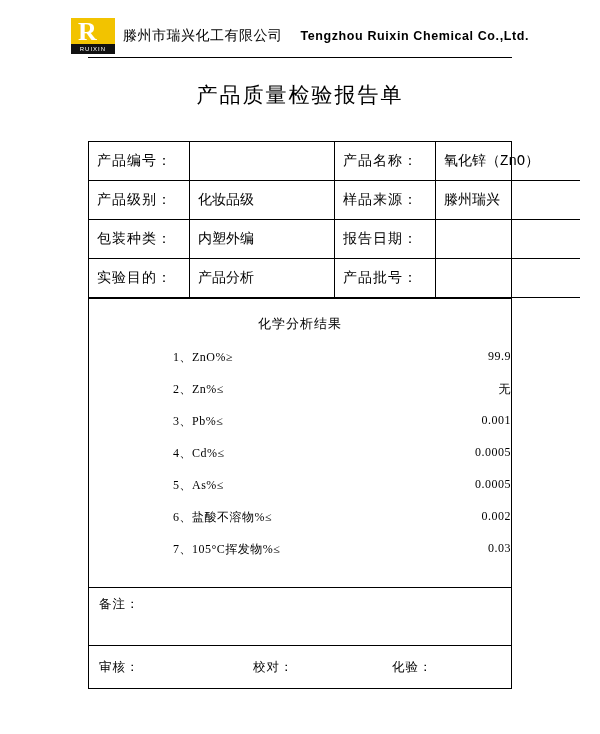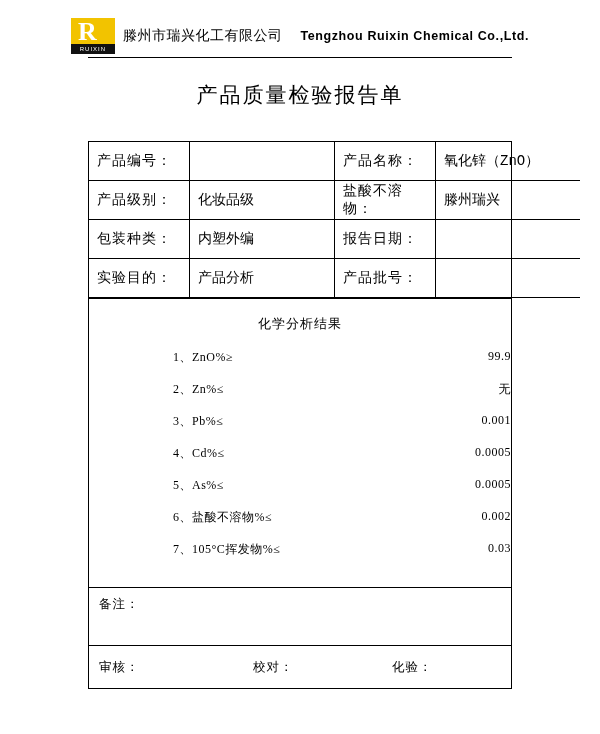--- a/index.html
+++ b/index.html
@@ -208,21 +208,21 @@
       <tbody>
         <tr>
           <td class="label">产品编号：</td>
           <td class="value"></td>
           <td class="label">产品名称：</td>
           <td class="value">氧化锌（ZnO）</td>
         </tr>
         <tr>
           <td class="label">产品级别：</td>
           <td class="value">化妆品级</td>
-          <td class="label">盐酸不溶物：</td>
+          <td class="label">样品来源：</td>
           <td class="value">滕州瑞兴</td>
         </tr>
         <tr>
           <td class="label">包装种类：</td>
           <td class="value">内塑外编</td>
           <td class="label">报告日期：</td>
           <td class="value"></td>
         </tr>
         <tr>
           <td class="label">实验目的：</td>

